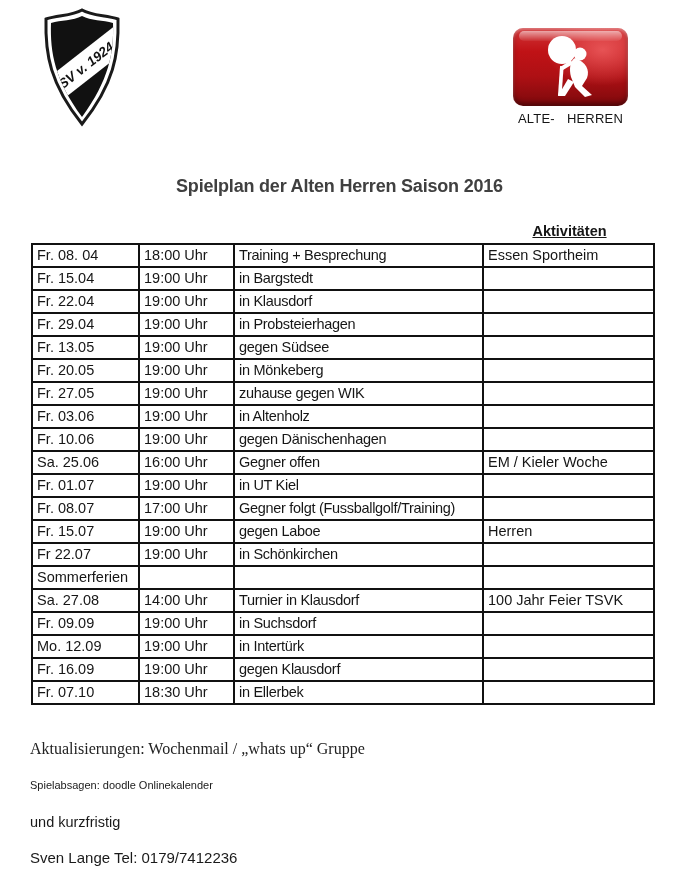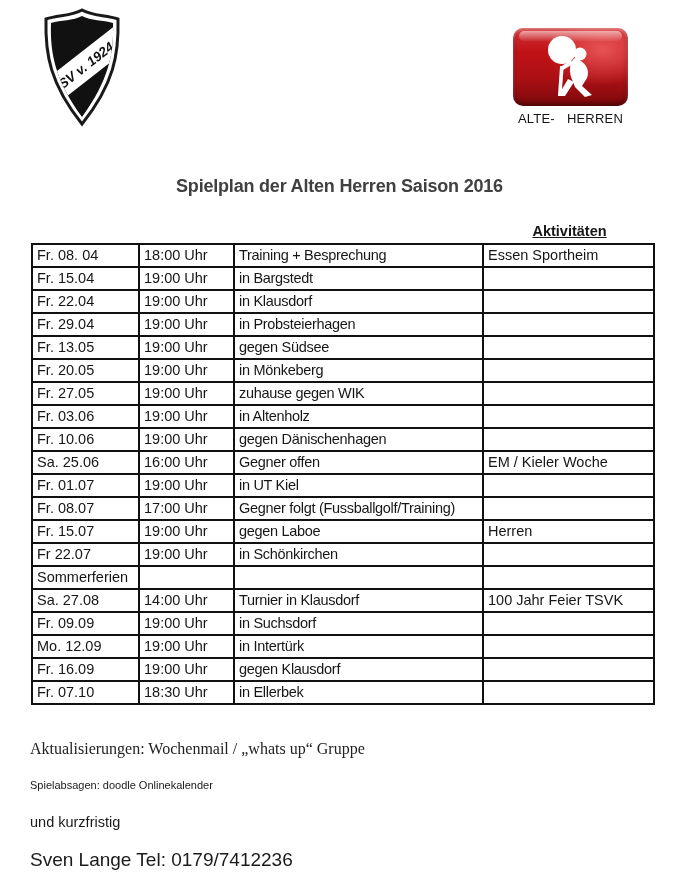--- a/index.html
+++ b/index.html
@@ -55,21 +55,21 @@
   td.h-b1{border-top:1px solid #9a9a9a;border-left:1px solid #9a9a9a;}
   td.h-b2{border-top:1px solid #9a9a9a;}
   td.h-b3{border-top:1px solid #9a9a9a;border-left:1px solid #9a9a9a;}
   td.h-akt{border:2px solid #111;font-weight:bold;text-align:center;}
   td.h-akt span{text-decoration:underline;}
 
   
   .foot1{position:absolute;left:30px;top:740px;font-family:"Liberation Serif",serif;font-size:16px;color:#222;}
   .foot2{position:absolute;left:30px;top:779px;font-size:11px;}
   .foot3{position:absolute;left:30px;top:814px;font-size:14.5px;}
-  .foot4{position:absolute;left:30px;top:849px;font-size:19px;}
+  .foot4{position:absolute;left:30px;top:849px;font-size:15px;}
 </style>
 </head>
 <body>
 
 <div id="page">
 
   <svg class="crest" viewBox="0 0 92 122" width="92" height="122" aria-hidden="true">
     <defs>
       <clipPath id="shieldClip">
         <path d="M46 10 C37 15 25 14 15 17 C14 47 19 74 46 111 C73 74 78 47 77 17 C67 14 55 15 46 10 Z"></path>

